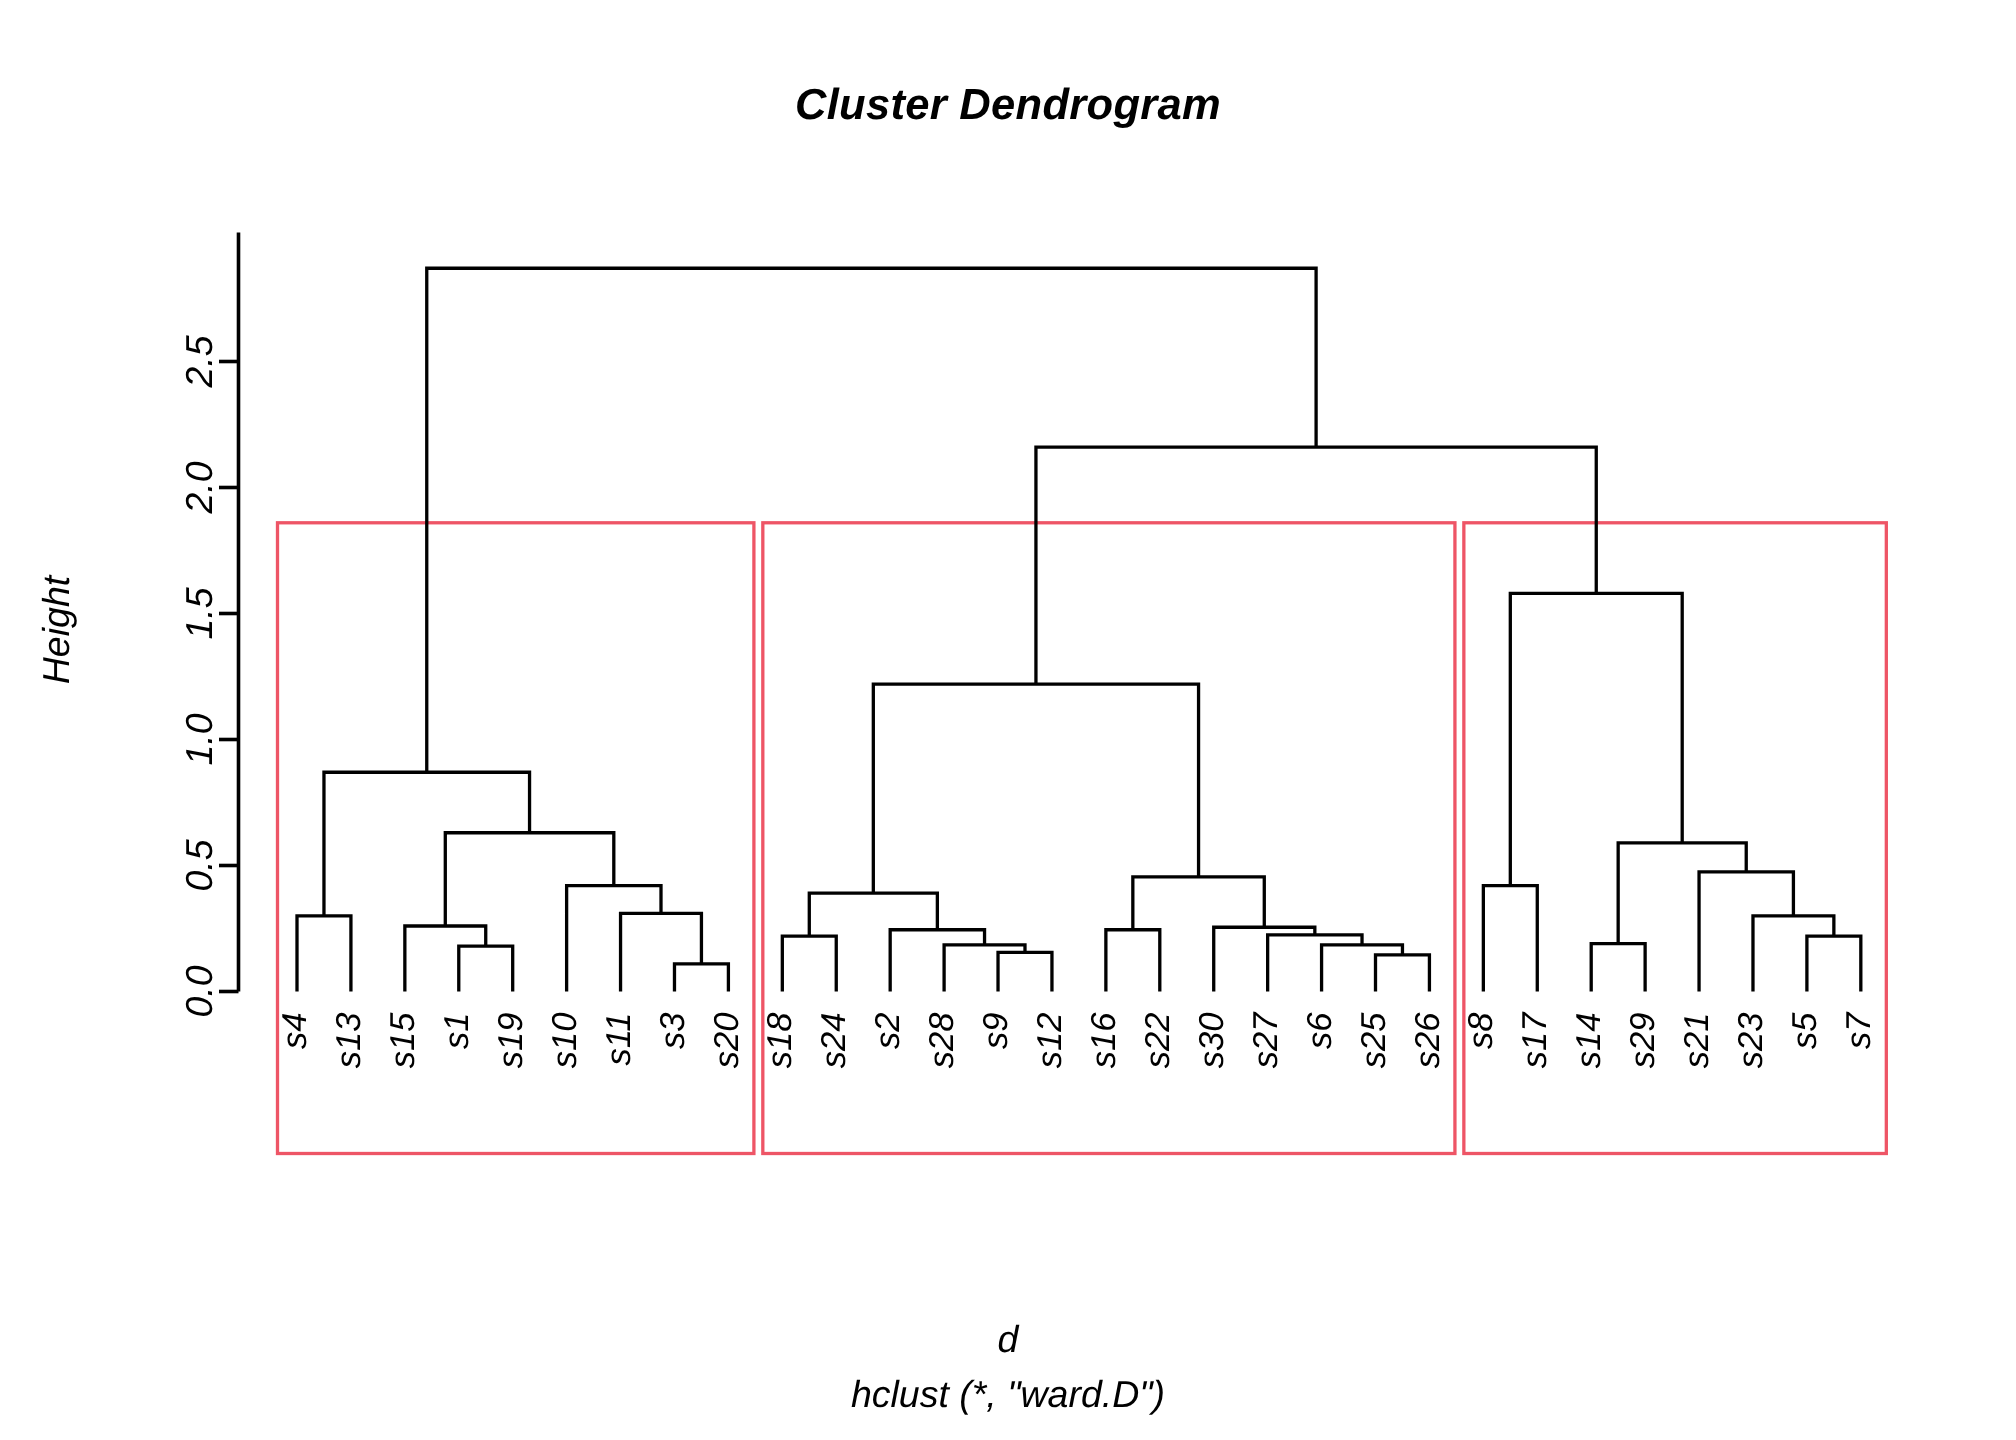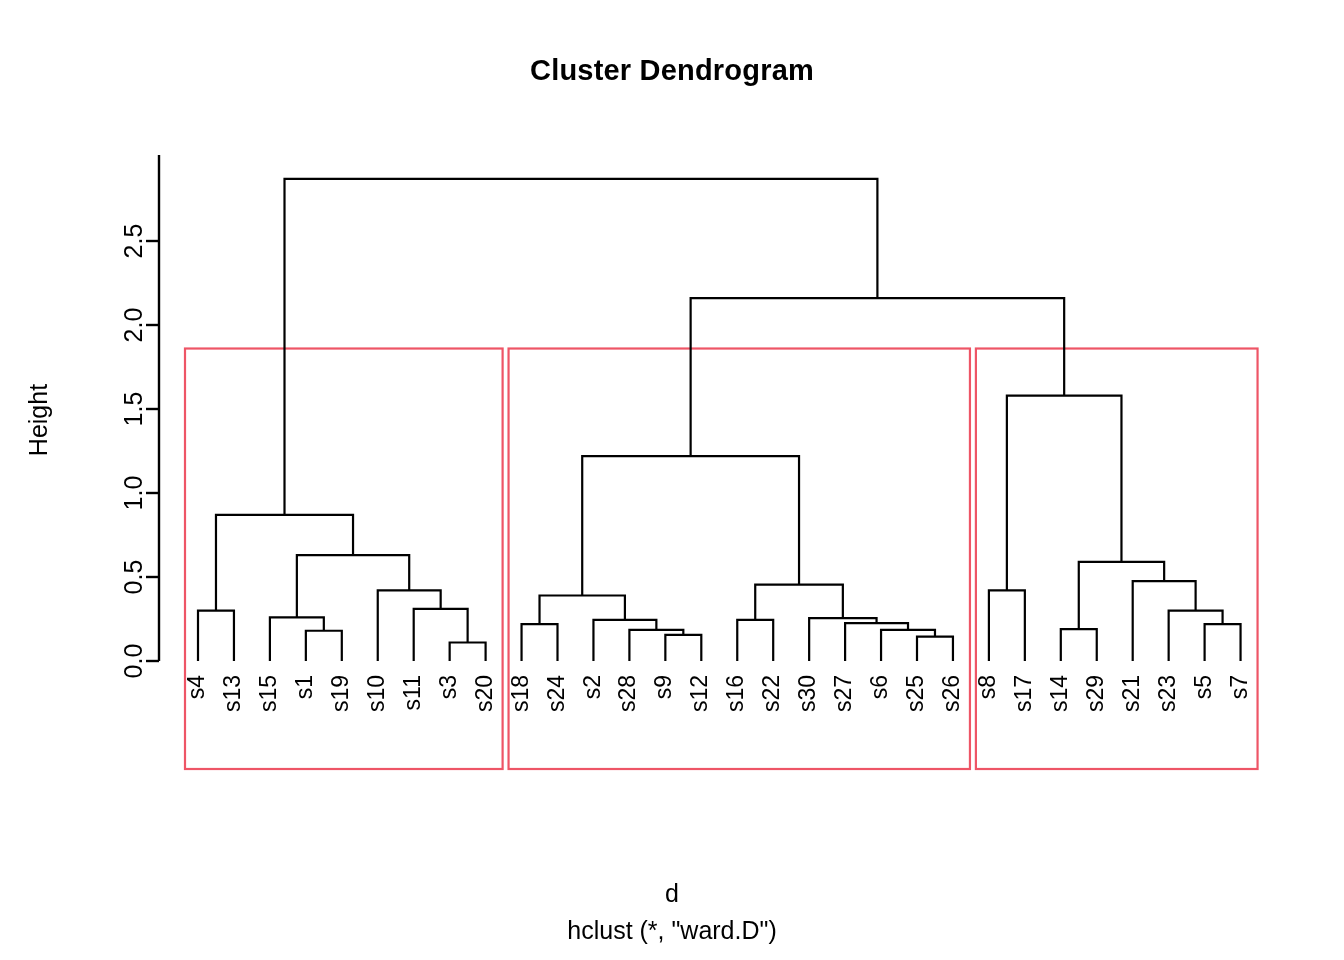--- a/index.html
+++ b/index.html
@@ -7,20 +7,21 @@
     padding: 0;
     background: #ffffff;
   }
   #plot-root {
     position: relative;
     width: 1344px;
     height: 960px;
     background: #ffffff;
     font-family: "Liberation Sans", sans-serif;
     overflow: hidden;
+    font-style: italic;
   }
   #plot-title {
     position: absolute;
     left: 0;
     top: 54px;
     width: 1344px;
     text-align: center;
     font-size: 29px;
     font-weight: bold;
     color: #000000;

